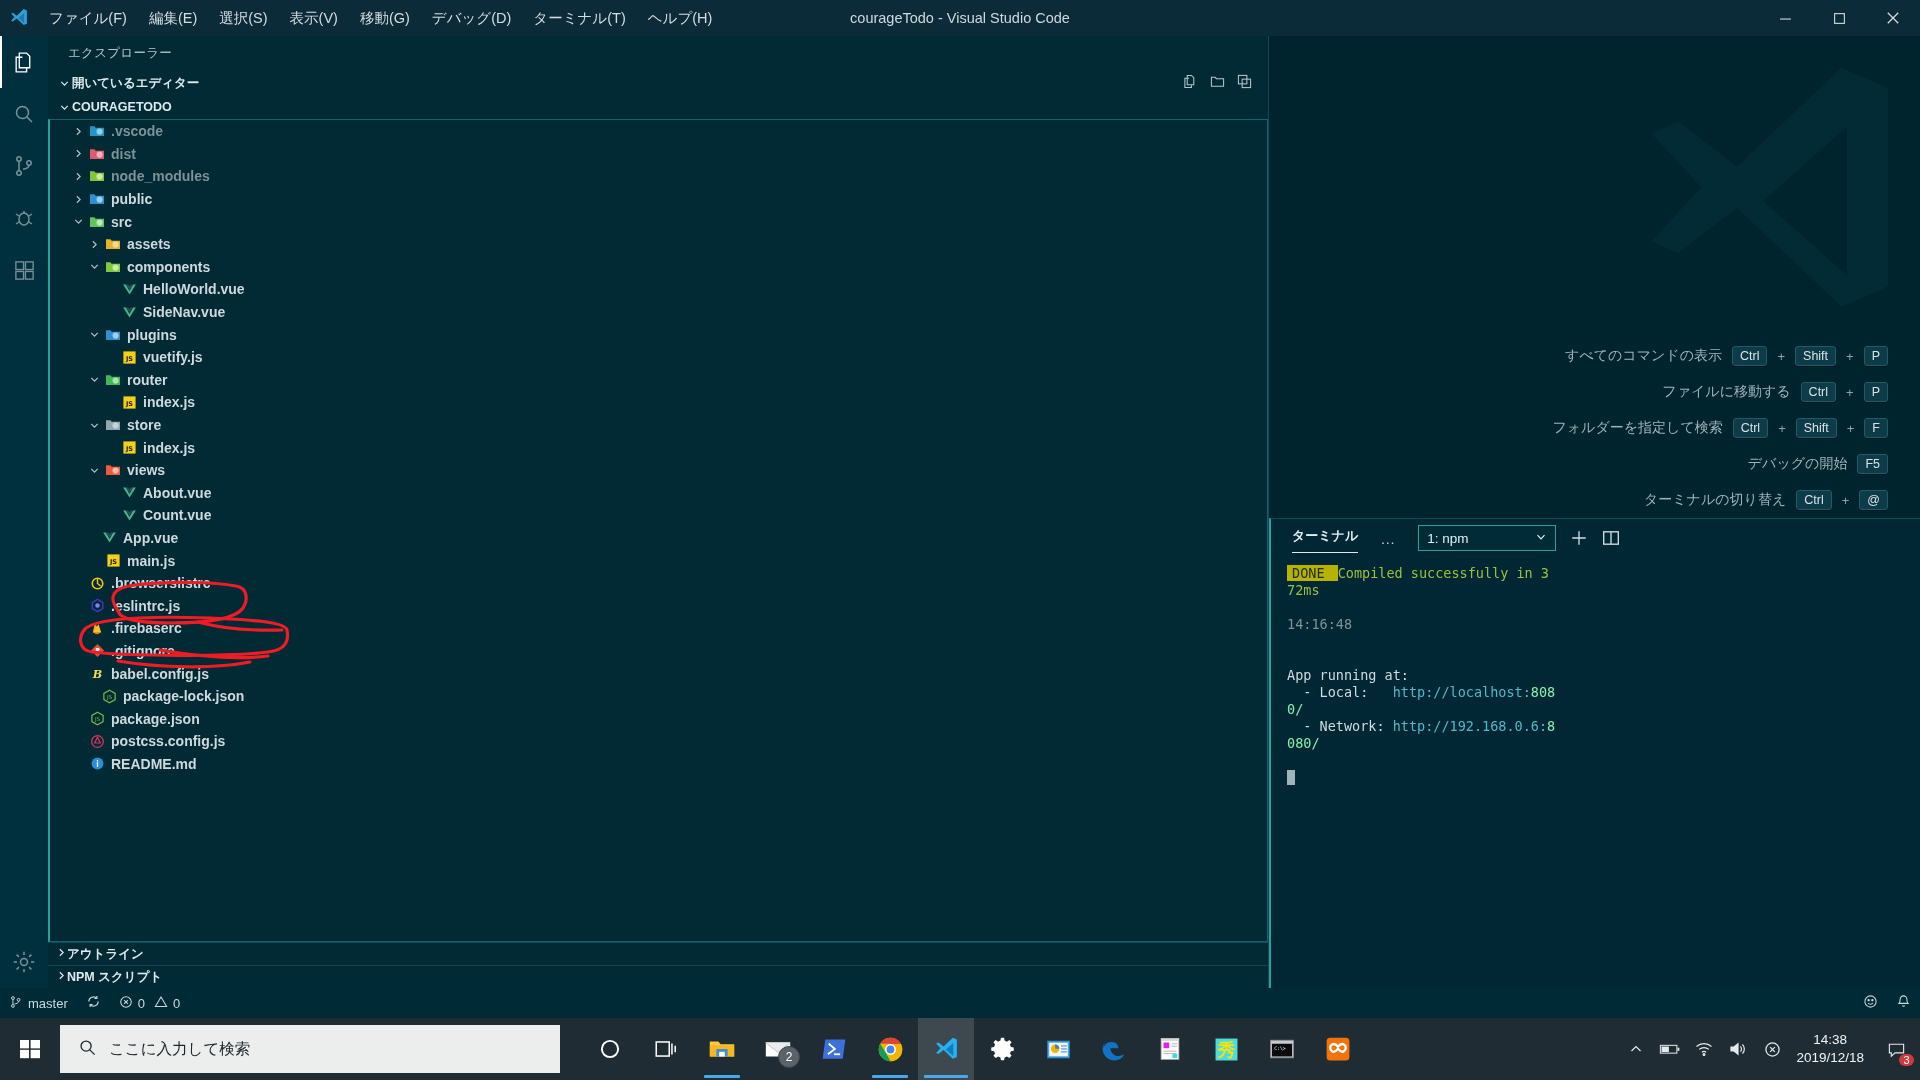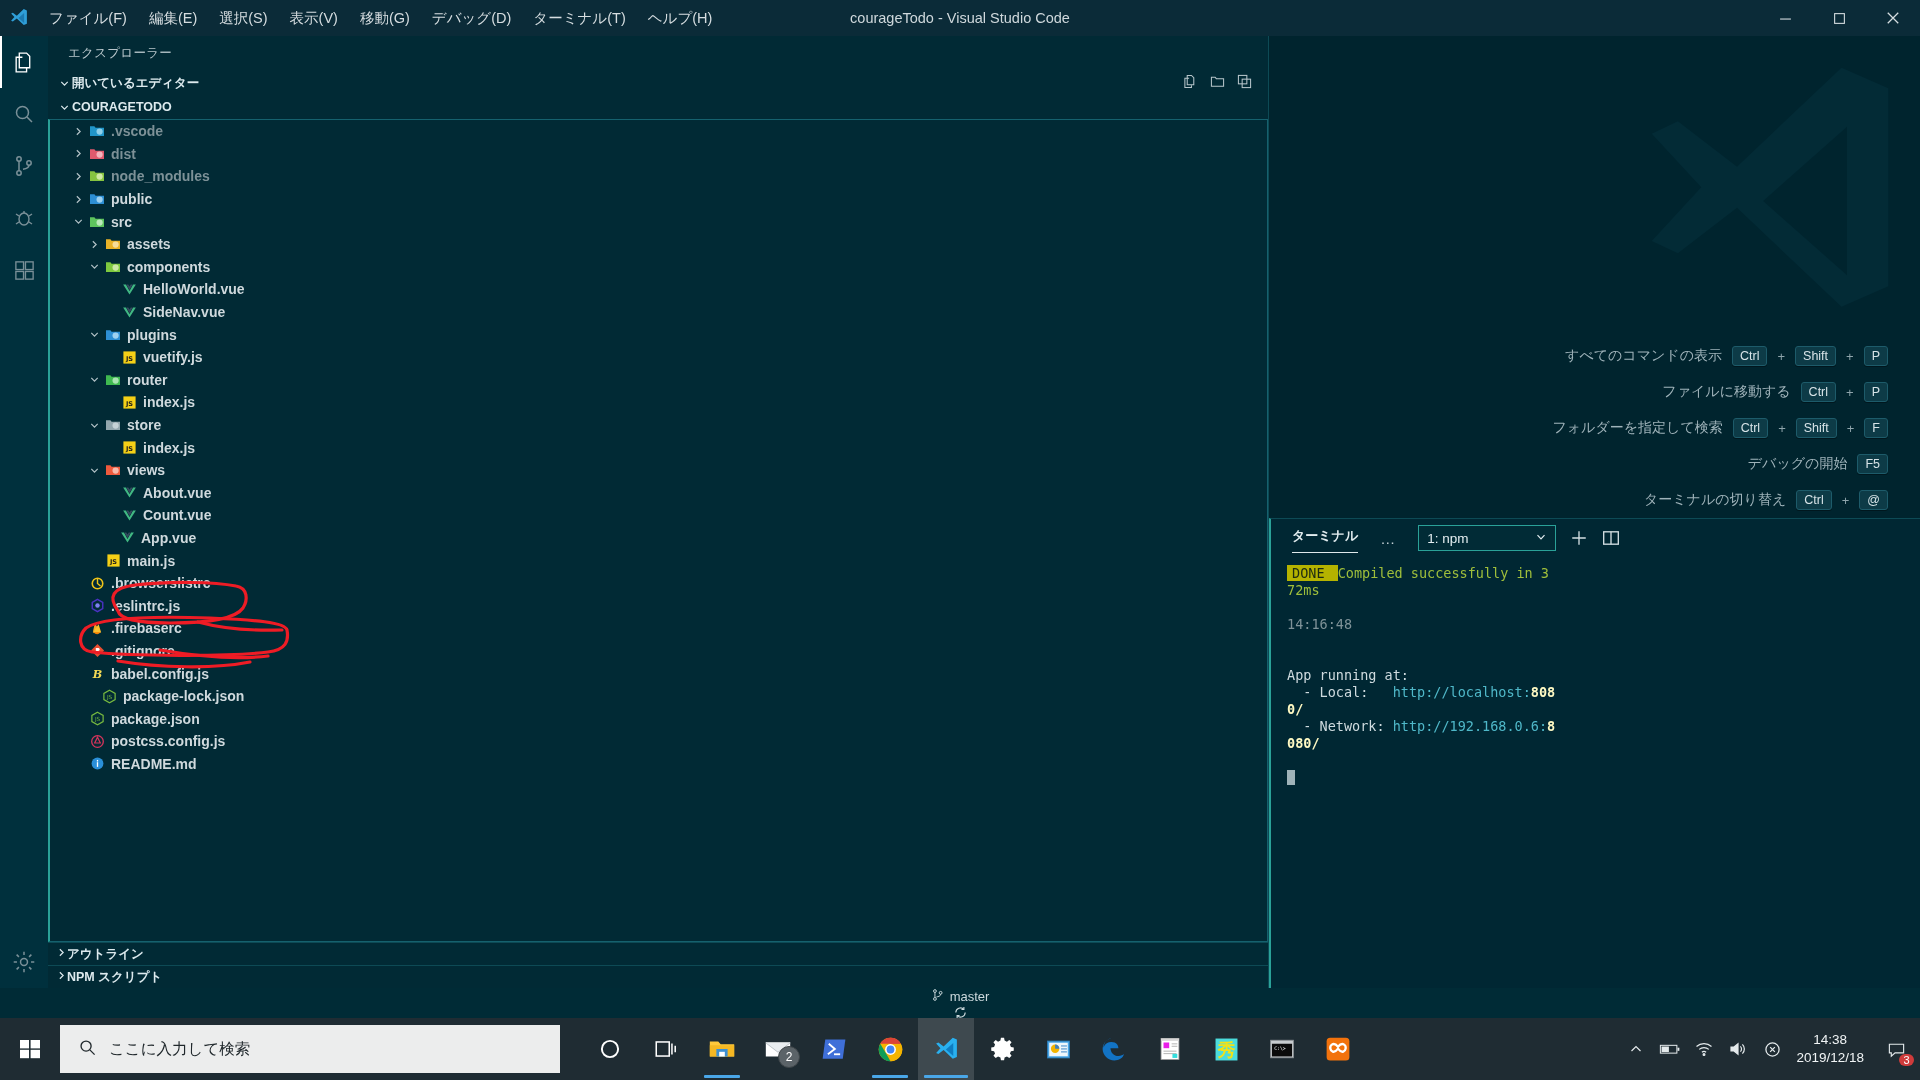--- a/index.html
+++ b/index.html
@@ -129,29 +129,29 @@
   .term-body {
     padding: 8px 12px 0 16px; font-family: "DejaVu Sans Mono", "Liberation Mono", monospace;
     font-size: 13.5px; line-height: 17px; color: #cfdbdf;
   }
   .done-badge {
     background: #b5b300; color: #1d2b12; padding: 0 5px; font-weight: normal;
   }
   .green { color: #9fbf3b; }
   .gray { color: #7e9298; }
   .cyan { color: #4fb8c9; }
-  .white-b { color: #fef9c3; font-weight: bold; }
+  .white-b { color: #86efac; font-weight: normal; }
   .cursor-blk {
     display: inline-block; width: 8px; height: 15px; background: #9fb3b9; vertical-align: -3px;
   }
 
   
   .statusbar {
     position: absolute; left: 0; top: 988px; width: 1920px; height: 30px;
-    background: #002b36; display: flex; align-items: center; color: #cbd8dc; font-size: 13px; flex-direction: column;
+    background: #002b36; display: flex; align-items: center; color: #cbd8dc; font-size: 13px;
   }
   .sb-item { display: flex; align-items: center; gap: 5px; padding: 0 9px; height: 30px; }
   .sb-right { margin-left: auto; display: flex; align-items: center; }
 
   
   .taskbar {
     position: absolute; left: 0; top: 1018px; width: 1920px; height: 62px;
     background: #1f2c33; display: flex; align-items: center;
   }
   .start-btn { width: 60px; height: 62px; display: flex; align-items: center; justify-content: center; }
@@ -543,21 +543,21 @@
         <div class="row" style="padding-left: 52px;">
           <span class="twisty"></span>
           <span class="ficon">
             <svg width="15" height="15" viewBox="0 0 16 16">
            <path d="M1.2 2.6h3l3.8 7 3.8-7h3L8 13.4z" fill="#41b883"></path>
            <path d="M4.6 2.6h2.1L8 4.9l1.3-2.3h2.1L8 8.6z" fill="#35495e"></path>
          </svg>
           </span>
           <span class="label">Count.vue</span>
         </div>
-        <div class="row" style="padding-left: 50px;">
+        <div class="row" style="padding-left: 32px;">
           <span class="twisty"></span>
           <span class="ficon">
             <svg width="15" height="15" viewBox="0 0 16 16">
            <path d="M1.2 2.6h3l3.8 7 3.8-7h3L8 13.4z" fill="#41b883"></path>
            <path d="M4.6 2.6h2.1L8 4.9l1.3-2.3h2.1L8 8.6z" fill="#35495e"></path>
          </svg>
           </span>
           <span class="label">App.vue</span>
         </div>
         <div class="row" style="padding-left: 36px;">

